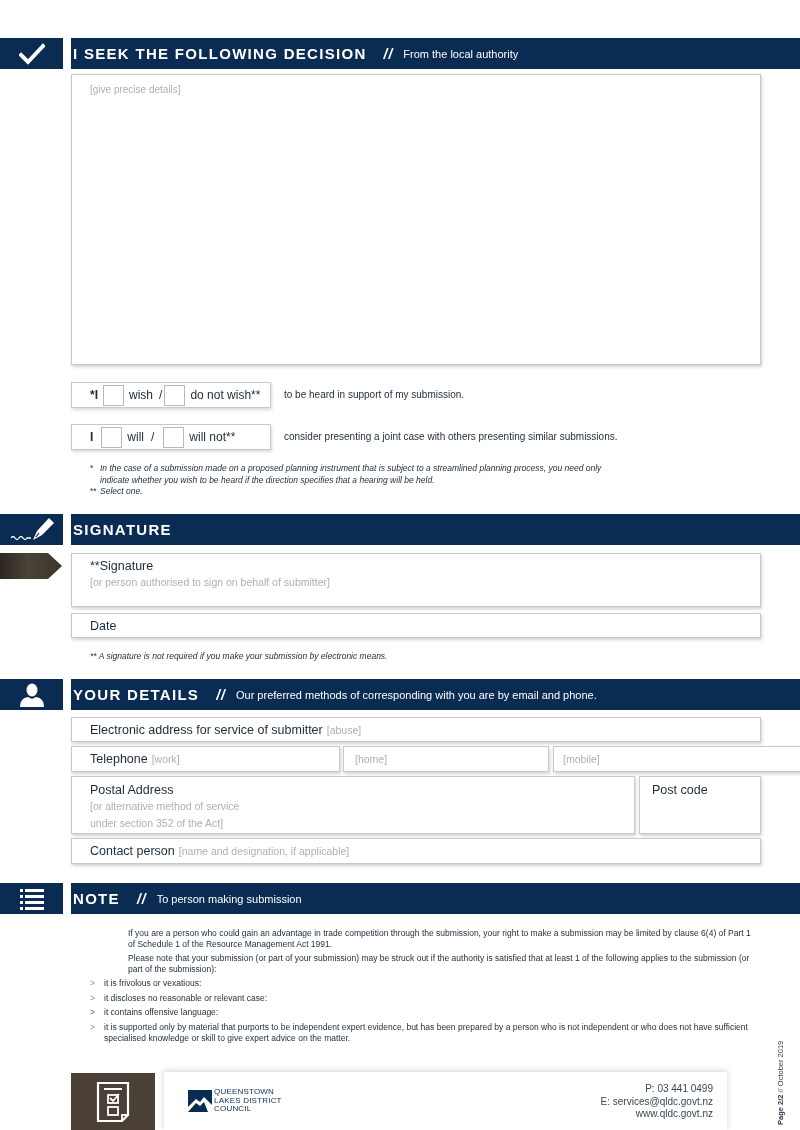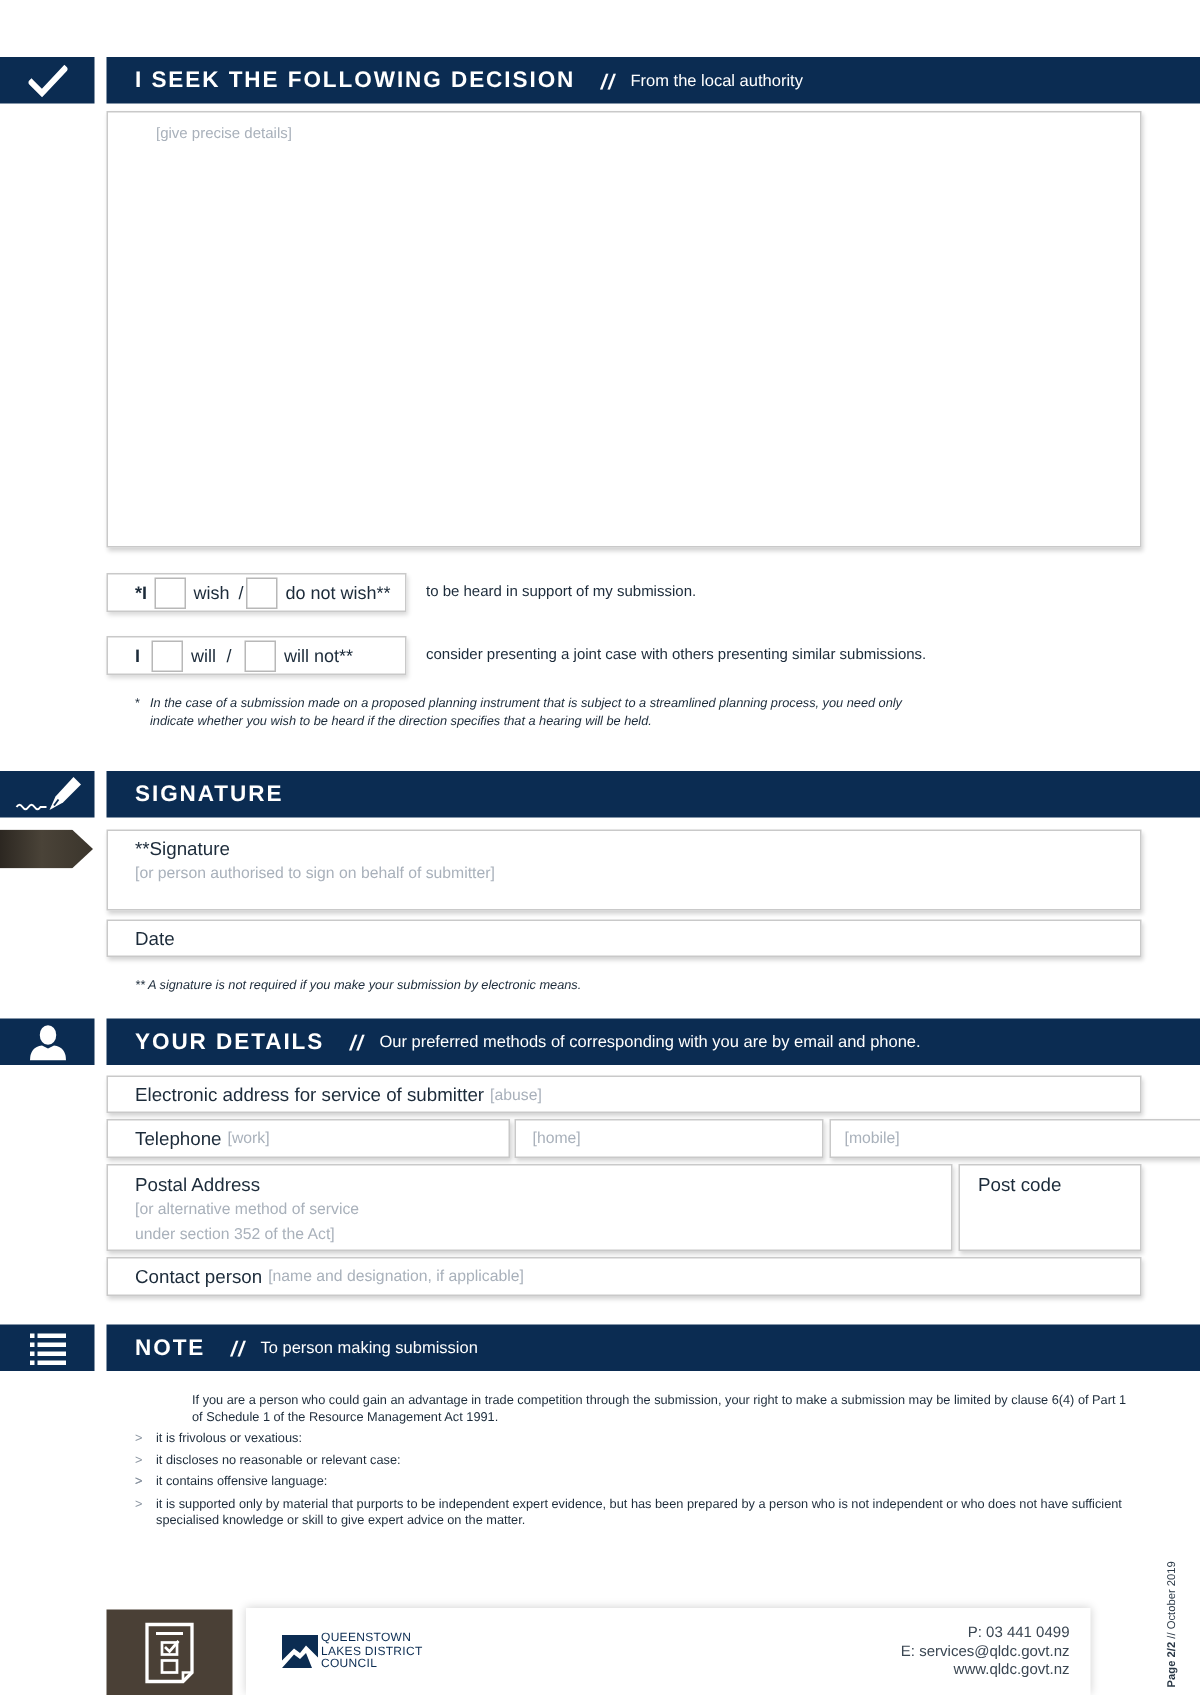--- a/index.html
+++ b/index.html
@@ -1,27 +1,27 @@
 <!DOCTYPE html>
 <html><head>
 <meta charset="utf-8">
 <style>
   * { box-sizing: border-box; margin: 0; padding: 0; }
   html, body { width: 800px; height: 1130px; background: #ffffff; overflow: hidden; }
   body { position: relative; font-family: "Liberation Sans", sans-serif; color: #1c2b3a; }
   .icon-tab { position: absolute; left: 0; width: 63px; height: 31px; background: #0b2c52; display: flex; align-items: center; justify-content: center; }
   .icon-tab svg { display: block; }
-  .bar { position: absolute; left: 71px; right: 0; height: 31px; background: #0b2c52; color: #fff; display: flex; align-items: center; padding-left: 19px; }
+  .bar { position: absolute; left: 71px; right: 0; height: 31px; background: #0b2c52; color: #fff; display: flex; align-items: center; padding-left: 2px; }
   .bar-title { font-weight: bold; font-size: 15px; letter-spacing: 1.3px; }
   .bar-sep { font-weight: bold; font-style: italic; font-size: 14px; margin: 0 10px 0 17px; letter-spacing: 1px; }
   .bar-sub { font-size: 11px; }
   .bar-sub b { font-weight: normal; }
 
   .box { position: absolute; background: #fff; border: 1px solid #c9c9c9; box-shadow: 1px 2px 3px rgba(0,0,0,0.18); }
-  .ph { color: #a9b1bb; font-size: 10.5px; margin-left: 14px; }
+  .ph { color: #a9b1bb; font-size: 10.5px; }
 
   .decision-box { left: 71px; top: 74px; width: 690px; height: 291px; }
   .decision-box .ph { position: absolute; left: 18px; top: 9px; font-size: 10px; }
 
   .choice { position: absolute; left: 71px; width: 200px; height: 26px; border: 1px solid #c9c9c9; box-shadow: 1px 2px 3px rgba(0,0,0,0.15); display: flex; align-items: center; padding-left: 18px; font-size: 12px; color: #1c2b3a; }
   .choice .cb { width: 21px; height: 21px; border: 1px solid #b8b8b8; background: #fff; margin: 0 5px 0 5px; }
   .choice .strong { font-weight: bold; }
   .choice-tail { position: absolute; left: 284px; font-size: 10px; color: #1c2b3a; }
 
   .footnote { position: absolute; left: 90px; font-size: 8.5px; font-style: italic; color: #1c2b3a; line-height: 11.5px; }
@@ -89,20 +89,23 @@
   <span style="margin:0 4px 0 7px;">/</span>
   <span class="cb"></span>
   <span>will not**</span>
 </div>
 <div class="choice-tail" style="top:431px;">consider presenting a joint case with others presenting similar submissions.</div>
 
 <div class="footnote" style="top:463px;">
   <div>
     <span class="mk">*</span><span>In the case of a submission made on a proposed planning instrument that is subject to a streamlined planning process, you need only</span>
     <span class="ind">indicate whether you wish to be heard if the direction specifies that a hearing will be held.</span>
+  </div>
+  <div>
+    <span class="mk">**</span><span>Select one.</span>
   </div>
 </div>
 
 <div class="icon-tab" style="top:514px;">
   <svg width="46" height="28" viewBox="0 0 46 28">
     <path d="M2 22 q2 -3 4 0 q2 3 4 0 q2 -3 4 0 q2 3 4 0 l4 0" stroke="#fff" stroke-width="1.3" fill="none"></path>
     <path d="M24 24 L28 15 L40 2 L45 7 L33 19 Z" fill="#fff"></path>
     <path d="M27 21 L30 17" stroke="#0b2c52" stroke-width="1.2"></path>
   </svg>
 </div>
@@ -176,20 +179,21 @@
   </svg>
 </div>
 <div class="bar" style="top:883px;">
   <span class="bar-title">NOTE</span>
   <span class="bar-sep">//</span>
   <span class="bar-sub">To person making submission</span>
 </div>
 
 <div class="note-body">
   <p>If you are a person who could gain an advantage in trade competition through the submission, your right to make a submission may be limited by clause 6(4) of Part 1 of Schedule 1 of the Resource Management Act 1991.</p>
+  <p>Please note that your submission (or part of your submission) may be struck out if the authority is satisfied that at least 1 of the following applies to the submission (or part of the submission):</p>
   <ul>
     <li><span class="arrow">&gt;</span><span>it is frivolous or vexatious:</span></li>
     <li><span class="arrow">&gt;</span><span>it discloses no reasonable or relevant case:</span></li>
     <li><span class="arrow">&gt;</span></li>
     <li><span class="arrow">&gt;</span><span>it contains offensive language:</span></li>
     <li><span class="arrow">&gt;</span><span>it is supported only by material that purports to be independent expert evidence, but has been prepared by a person who is not independent or who does not have sufficient specialised knowledge or skill to give expert advice on the matter.</span></li>
   </ul>
 </div>
 
 <div class="footer-icon">

